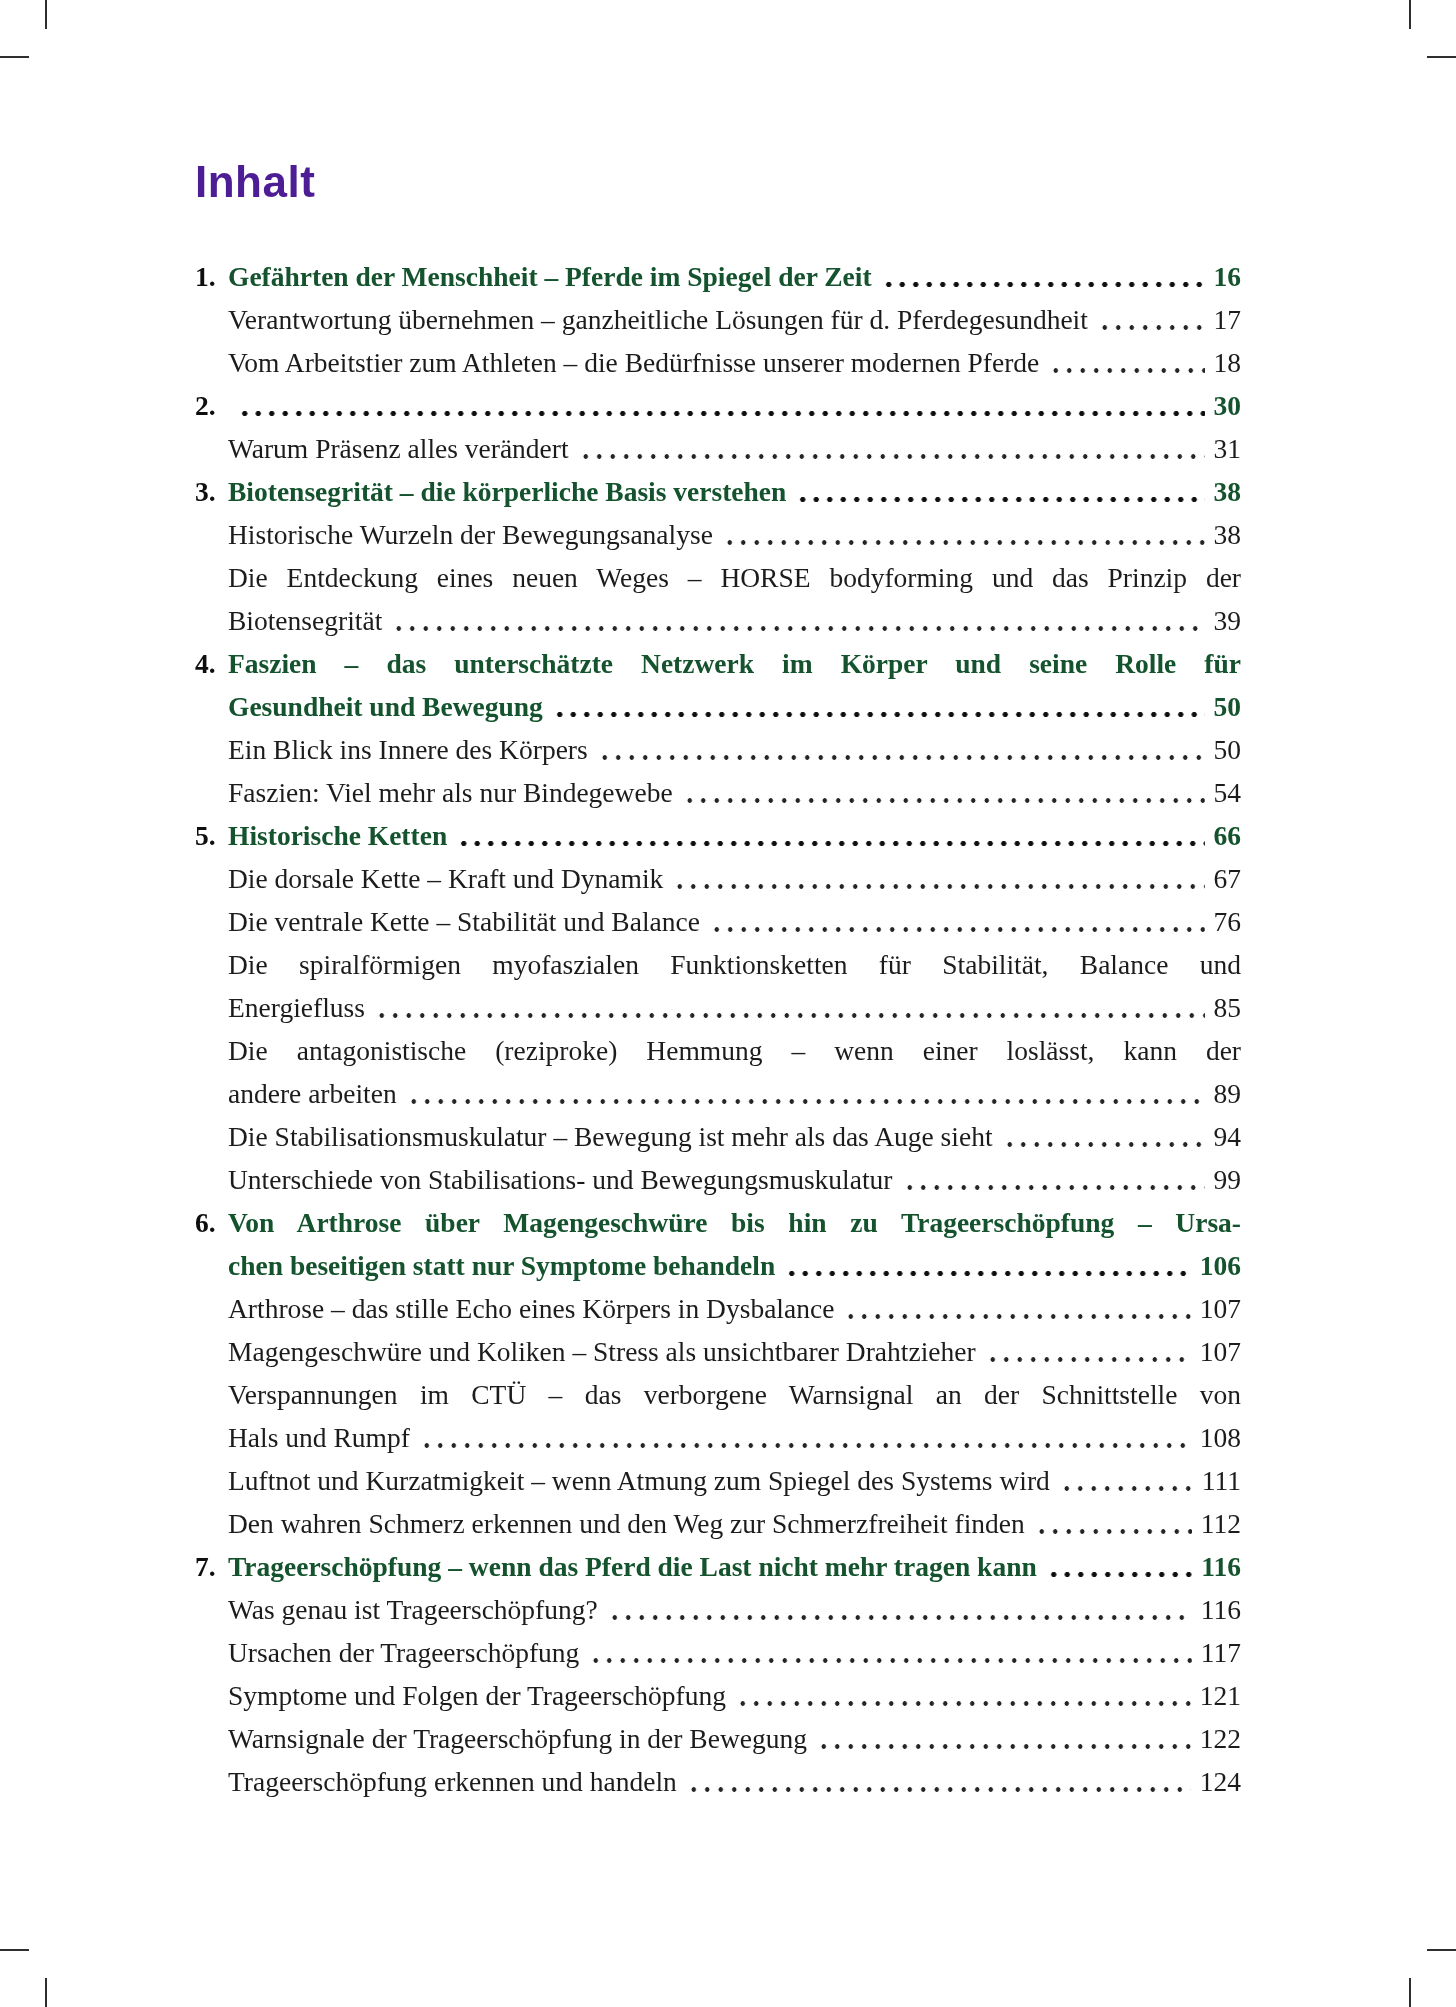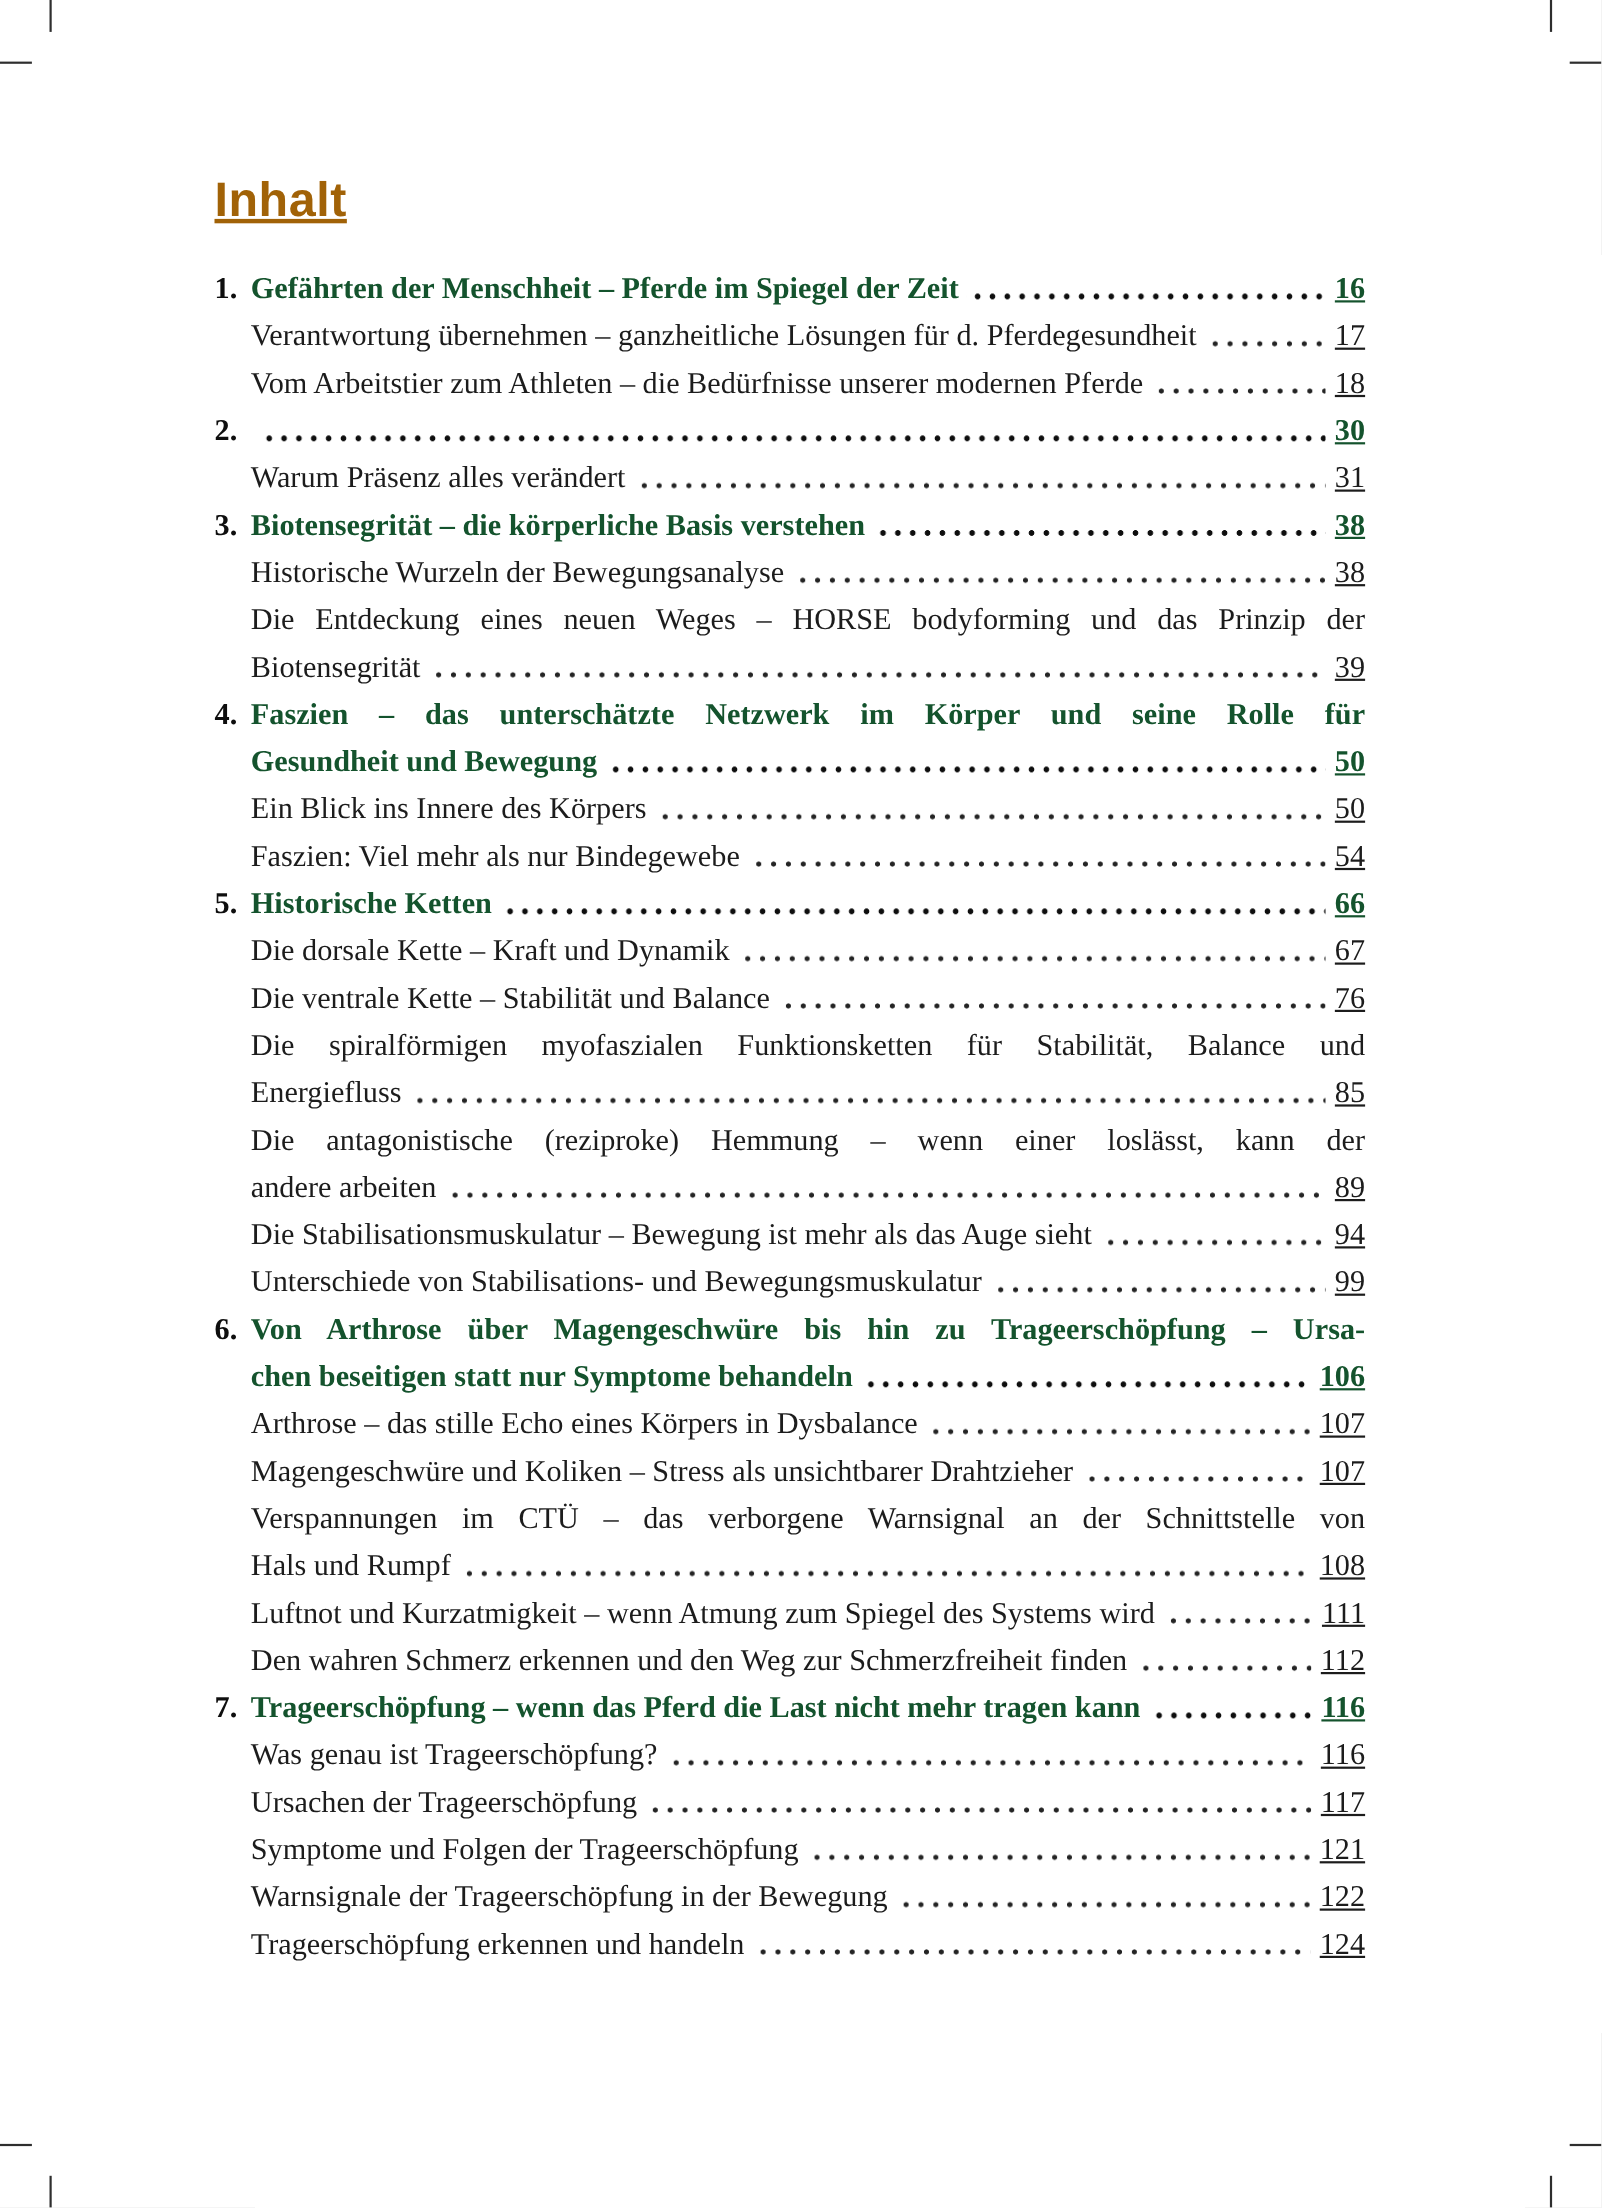--- a/index.html
+++ b/index.html
@@ -17,23 +17,22 @@
   .crop.h { width:29px; height:2px; }
 
   .content { position:absolute; left:195px; top:158px; width:1046px; }
 
   .page-title {
     font-family:"Liberation Sans", sans-serif;
     font-weight:bold;
     font-size:44px;
     line-height:1.1;
     letter-spacing:0.5px;
-    color:#a16207;
-    margin:0 0 34px 0;
-    text-decoration:underline;
+    color:#4c1d95;
+    margin:0 0 49px 0;
   }
 
   .toc { width:100%; }
   .row {
     display:flex;
     align-items:baseline;
     line-height:43px;
     font-size:27.5px;
     white-space:nowrap;
   }
@@ -48,21 +47,21 @@
     margin:0 9px 0 7px;
     min-width:10px;
     background-image:radial-gradient(circle, #242424 2px, rgba(0,0,0,0) 2.6px);
     background-size:13.5px 43px;
     background-repeat:repeat-x;
     background-position:left 3px bottom -8px;
   }
   .row.chapter .leader {
     background-image:radial-gradient(circle, #0e0e0e 2.3px, rgba(0,0,0,0) 2.9px);
   }
-  .pg { flex:none;text-decoration:underline; }
+  .pg { flex:none; }
 </style>
 </head>
 <body>
 
 <div class="page">
 
   <div class="crop v" style="left:45px;  top:0;"></div>
   <div class="crop v" style="left:1409px;top:0;"></div>
   <div class="crop h" style="left:0;     top:56px;"></div>
   <div class="crop h" style="left:1427px;top:56px;"></div>

